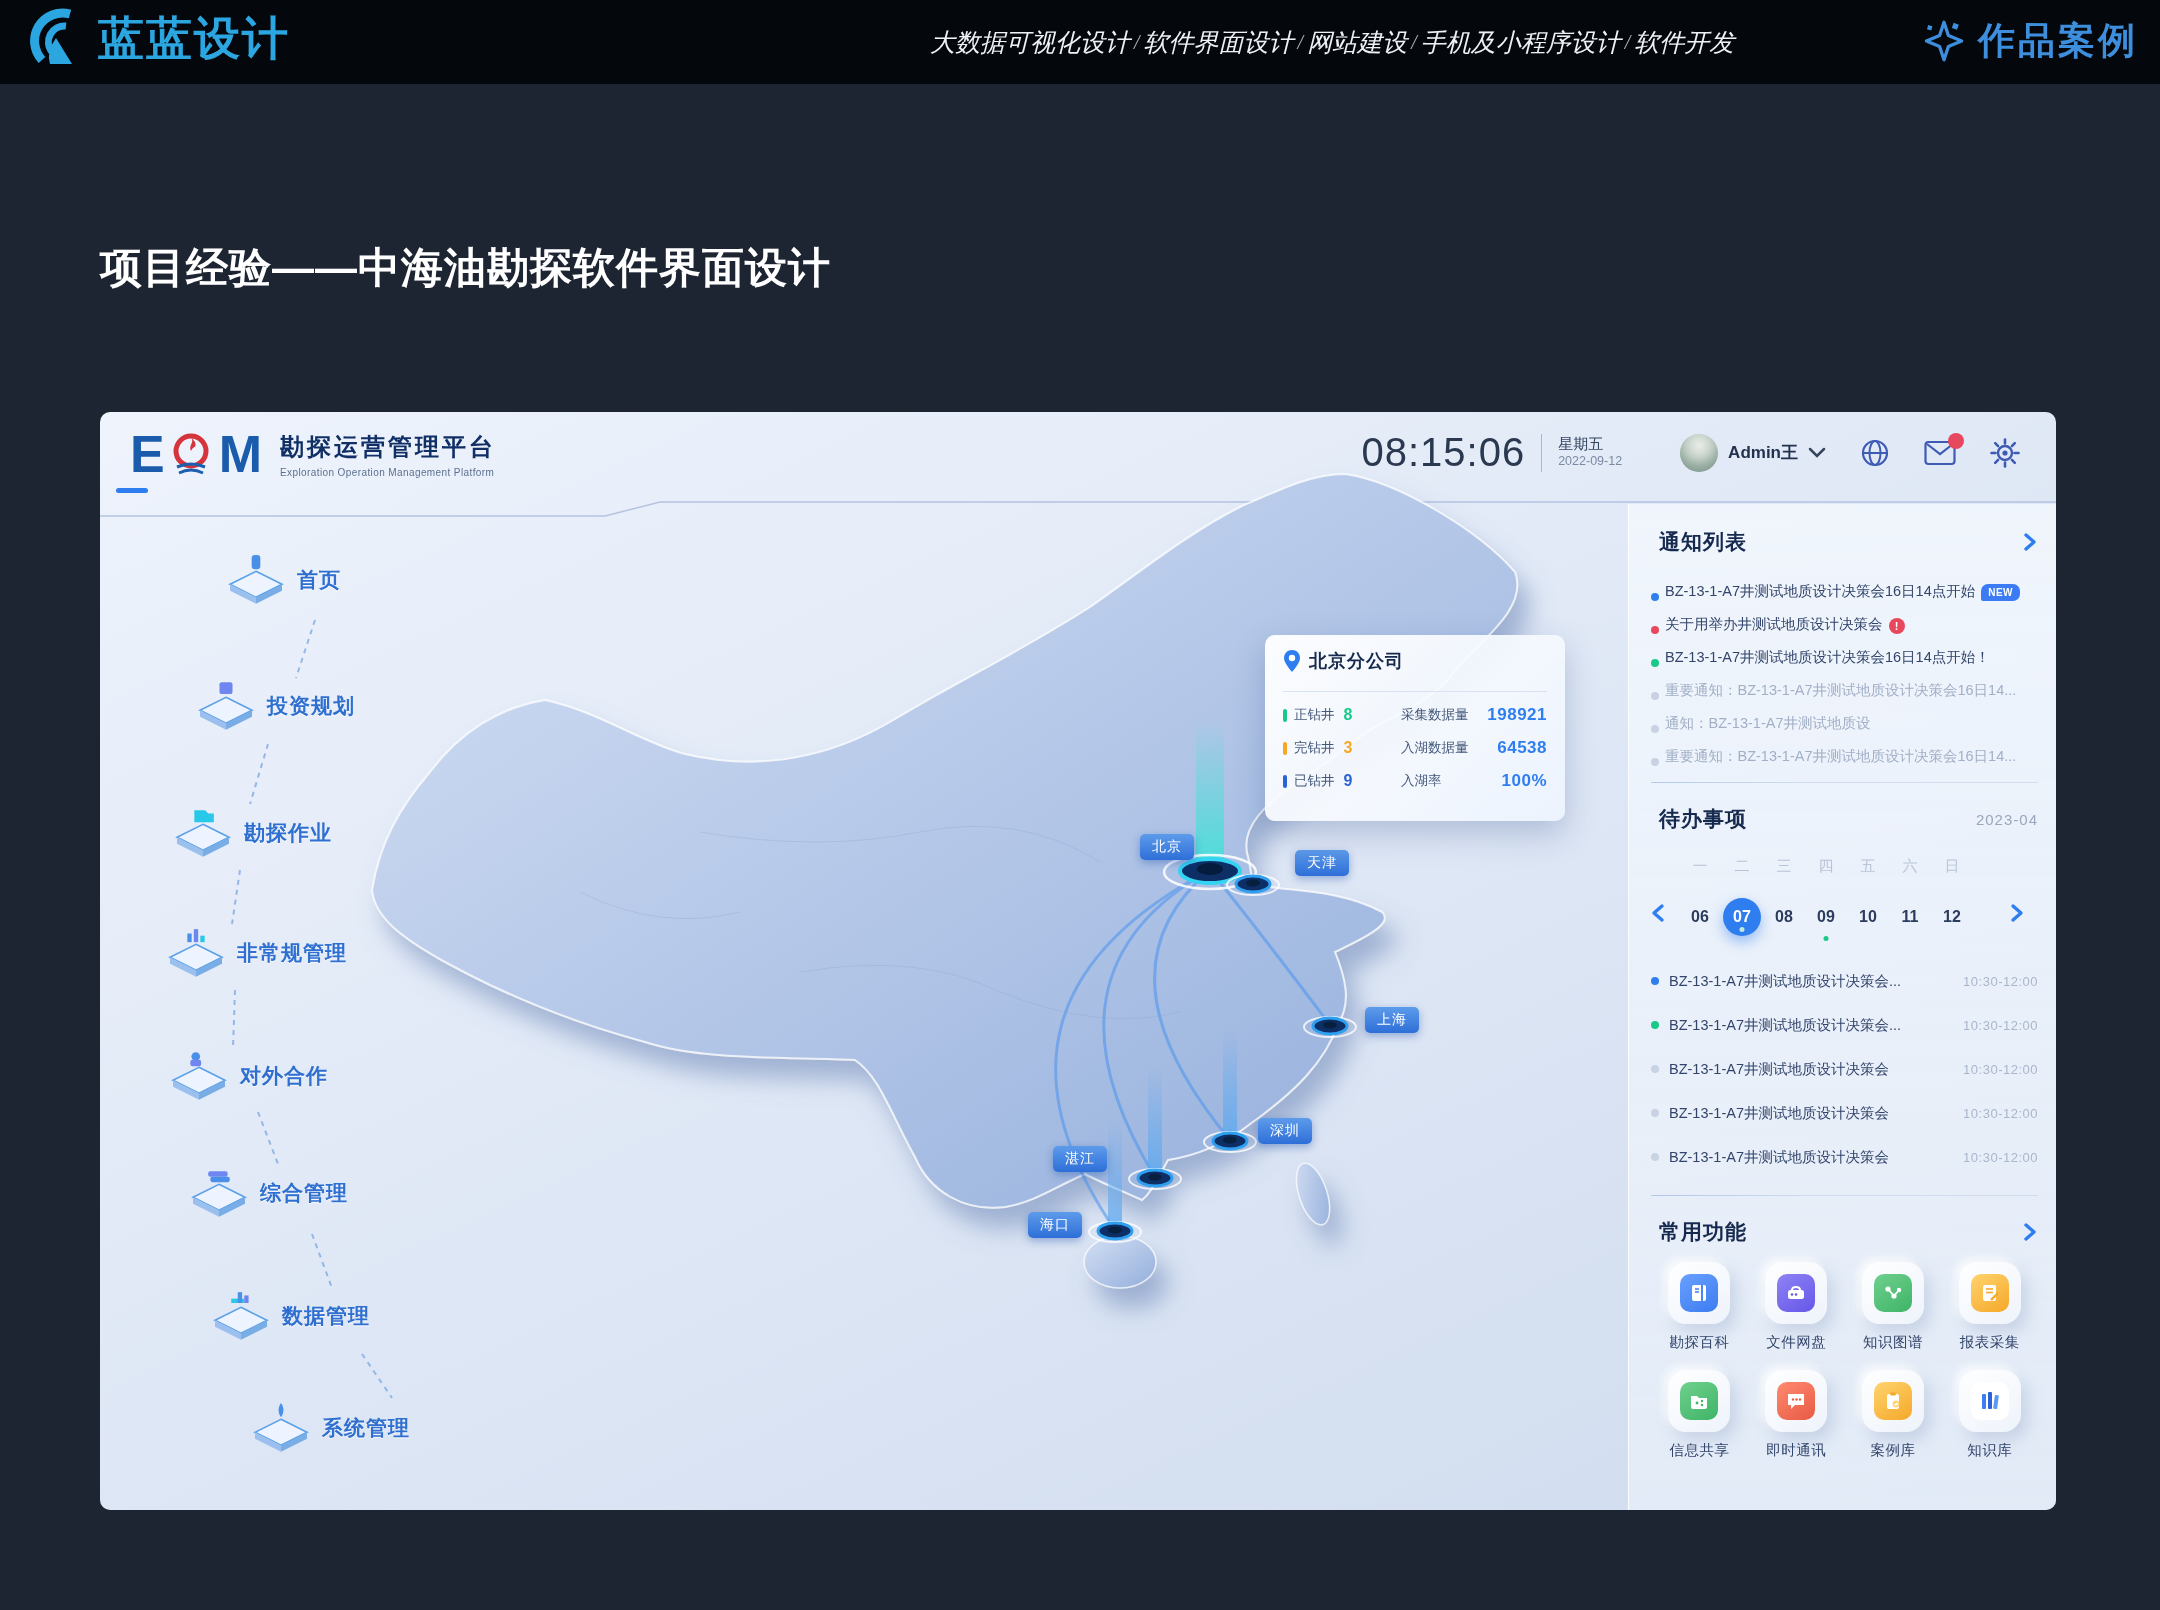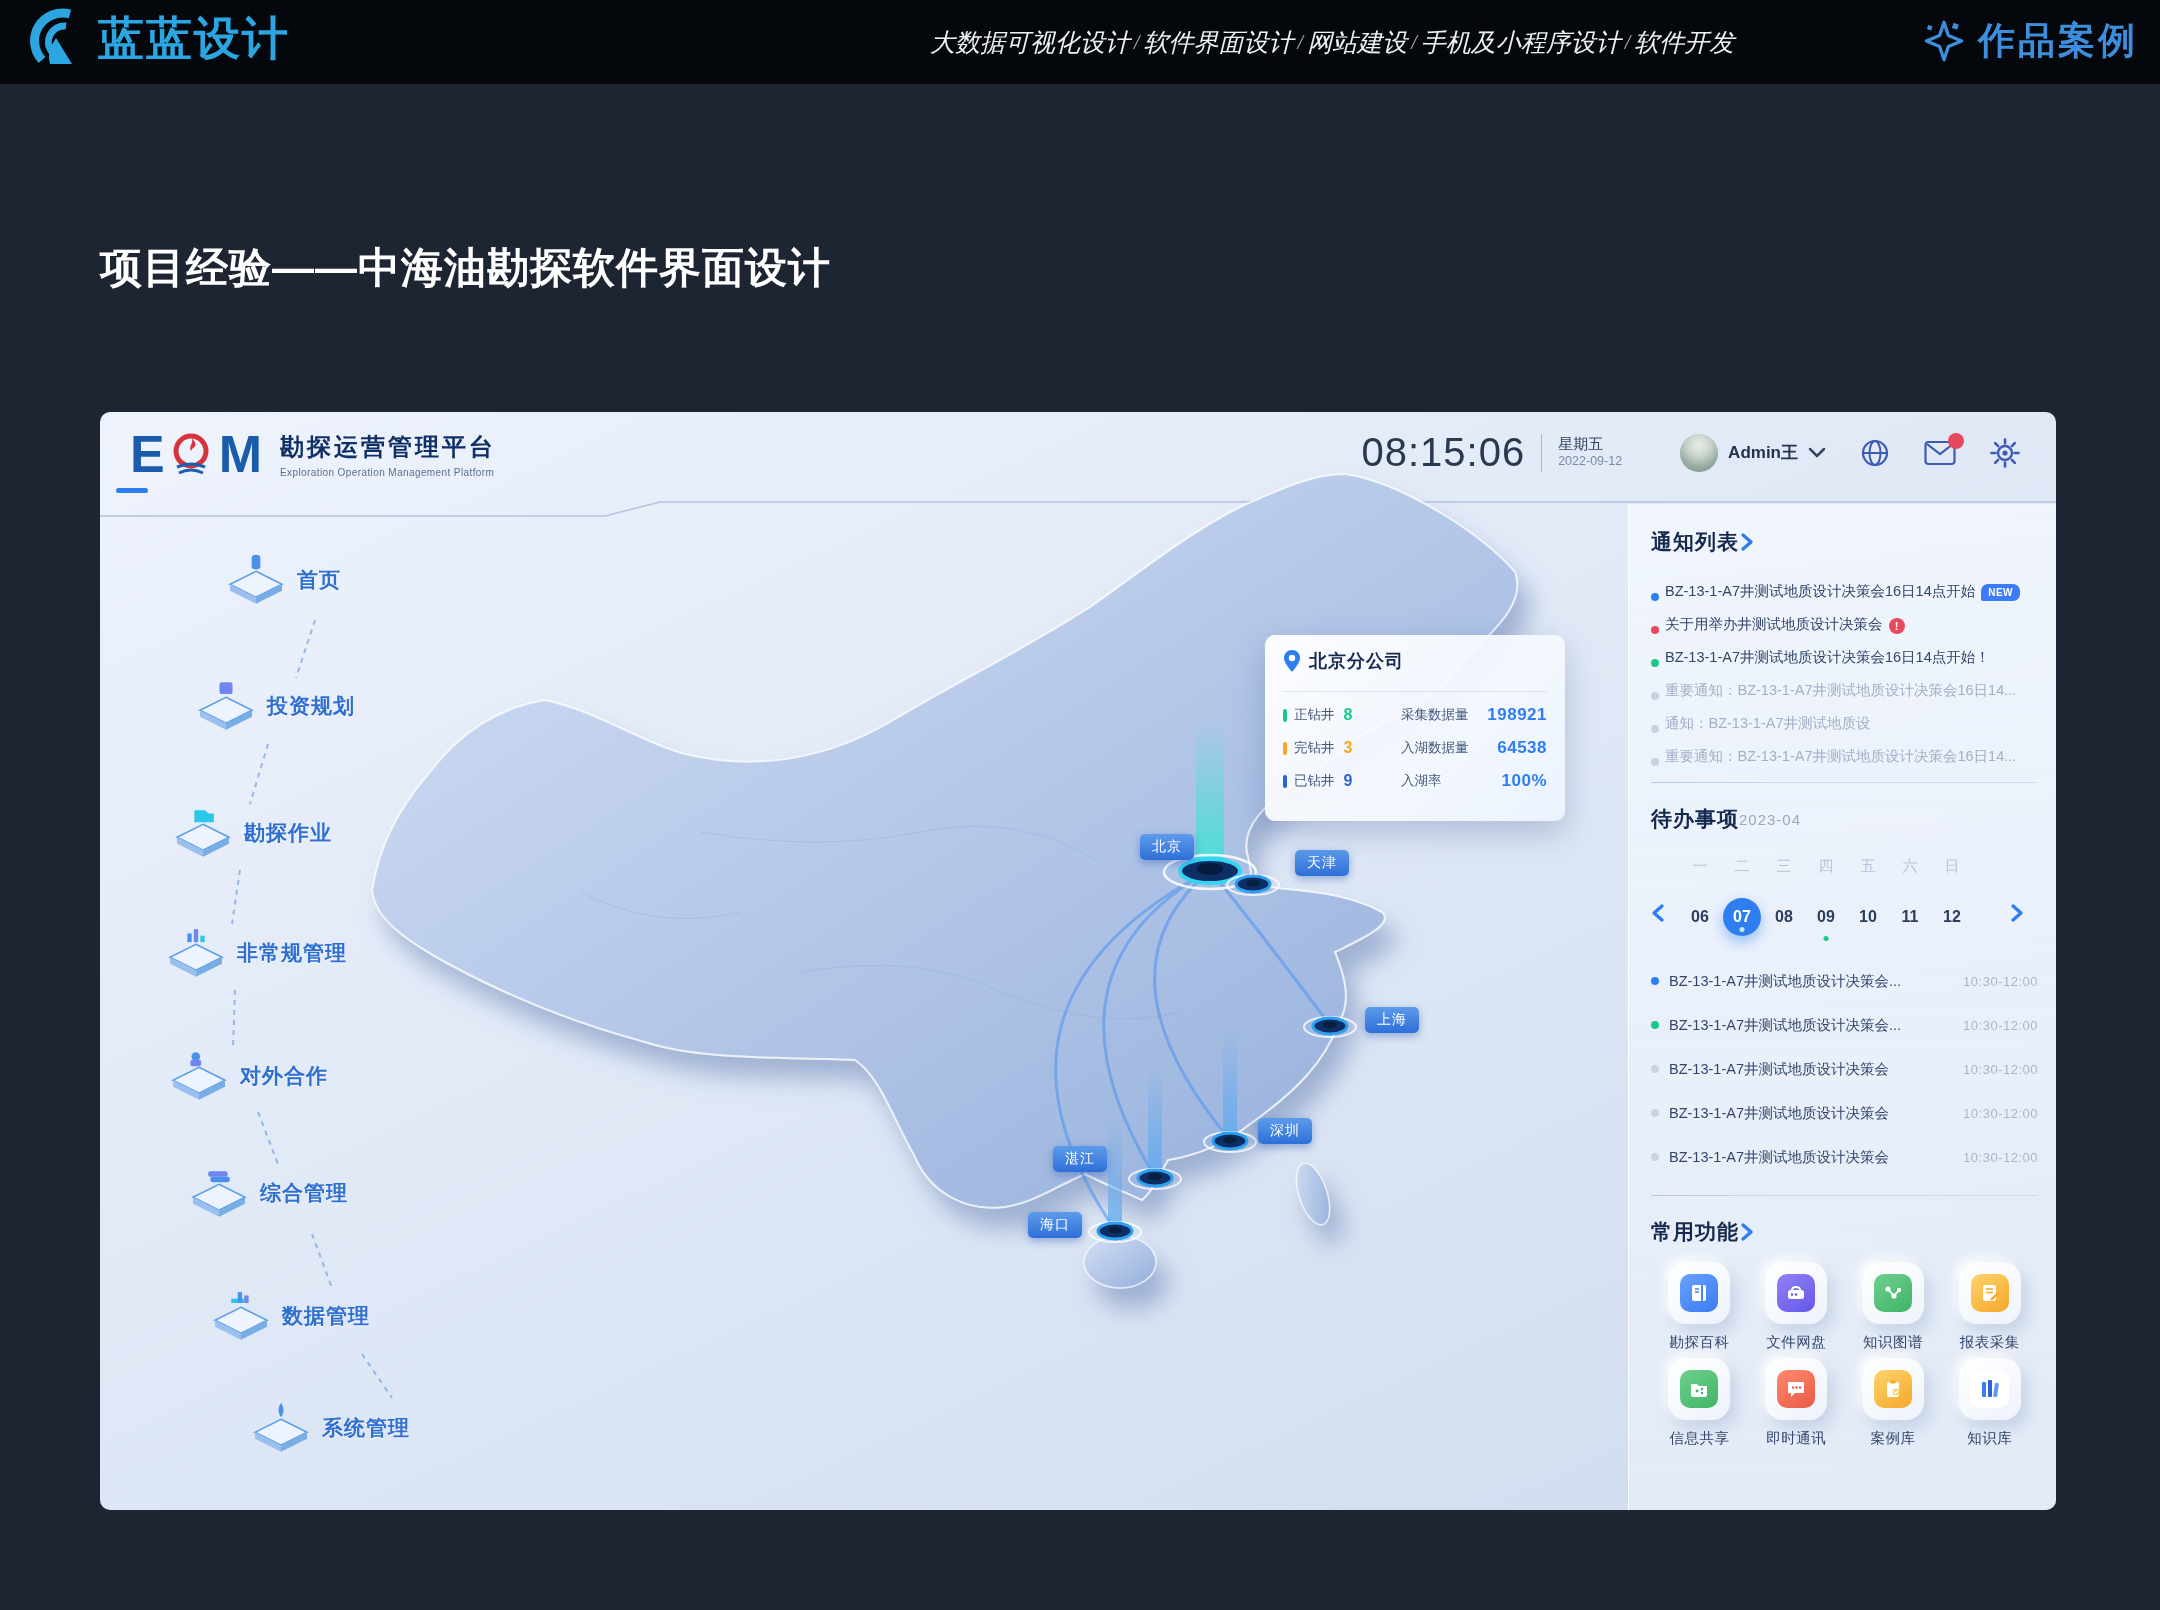--- a/index.html
+++ b/index.html
@@ -68,21 +68,21 @@
   .bar-green{background:var(--success);} .bar-orange{background:var(--warning);} .bar-blue{background:#2a63d4;}
   .stat-l .v{font-size:16px;font-weight:bold;margin-left:2px;}
   .v-green{color:var(--success);} .v-orange{color:var(--warning);} .v-blue{color:#2a63d4;}
   .stat-r{display:flex;align-items:center;justify-content:space-between;font-size:13.5px;color:#44587a;}
   .stat-r .v{font-size:17px;font-weight:bold;color:var(--accent);letter-spacing:.5px;}
   
   .panel{position:absolute;right:0;top:92px;bottom:0;width:428px;box-sizing:border-box;
     background:linear-gradient(180deg,rgba(246,250,255,.72),rgba(238,244,252,.6));
     border-left:1px solid rgba(255,255,255,.85);
     padding:0 18px 0 22px;}
-  .sec-head{display:flex;align-items:center;}
+  .sec-head{display:flex;justify-content:space-between;align-items:center;margin-left:8px;}
   .sec-title{font-size:21px;font-weight:bold;color:#16294e;letter-spacing:1px;}
   .sec-month{font-size:15px;color:#9aa7bd;letter-spacing:1px;}
   .sec-div{height:1px;background:linear-gradient(90deg,#9fc0e8,#c9d6ea 40%,#ccd8ec);margin-top:16px;opacity:.8;border-radius:1px;}
   .n-item{height:33px;display:flex;align-items:flex-end;gap:6px;cursor:pointer;}
   .dot{width:8px;height:8px;border-radius:50%;flex:none;}
   .dot-blue{background:var(--accent);} .dot-red{background:var(--danger);}
   .dot-green{background:var(--success);} .dot-gray{background:#c9d2e2;}
   .n-text{font-size:14.5px;color:#33456b;white-space:nowrap;overflow:hidden;text-overflow:ellipsis;}
   .n-item.muted .n-text{color:#a2afc6;}
   .badge-new{flex:none;background:var(--badge);color:#fff;font-size:10px;font-weight:bold;
@@ -103,21 +103,21 @@
   .cal-d.sel .under{bottom:5px;background:#bfe9d8;}
   .under-green{background:var(--success);}
   .cal-arrow{position:absolute;top:46px;cursor:pointer;}
   .cal-prev{left:0;} .cal-next{right:14px;}
   
   .t-item{height:44px;display:flex;align-items:center;gap:10px;cursor:pointer;}
   .t-text{flex:1;font-size:14.5px;color:#33456b;white-space:nowrap;overflow:hidden;text-overflow:ellipsis;}
   .t-item.muted .t-text{color:#33456b;}
   .t-time{font-size:13px;color:#aab6cc;letter-spacing:.5px;}
   
-  .fn-grid{margin-top:16px;display:grid;grid-template-columns:repeat(4,1fr);row-gap:6px;}
+  .fn-grid{margin-top:16px;display:grid;grid-template-columns:repeat(4,1fr);row-gap:18px;}
   .fn-cell{display:flex;flex-direction:column;align-items:center;cursor:pointer;}
   .fn-tile{width:62px;height:62px;border-radius:18px;background:linear-gradient(145deg,#ffffff,#eef3fb);
     box-shadow:6px 8px 16px rgba(140,160,195,.35),-4px -4px 10px rgba(255,255,255,.9);
     display:flex;align-items:center;justify-content:center;}
   .fn-ic{width:38px;height:38px;border-radius:10px;display:flex;align-items:center;justify-content:center;}
   .fn-label{margin-top:9px;font-size:14.5px;color:#33456b;letter-spacing:.5px;}
   .ic-blue{background:linear-gradient(145deg,#6aa0ff,#3b7cf0);}
   .ic-purple{background:linear-gradient(145deg,#8f83f5,#6557e8);}
   .ic-green{background:linear-gradient(145deg,#6fd08d,#3fb467);}
   .ic-orange{background:linear-gradient(145deg,#ffd36e,#f5a829);}

